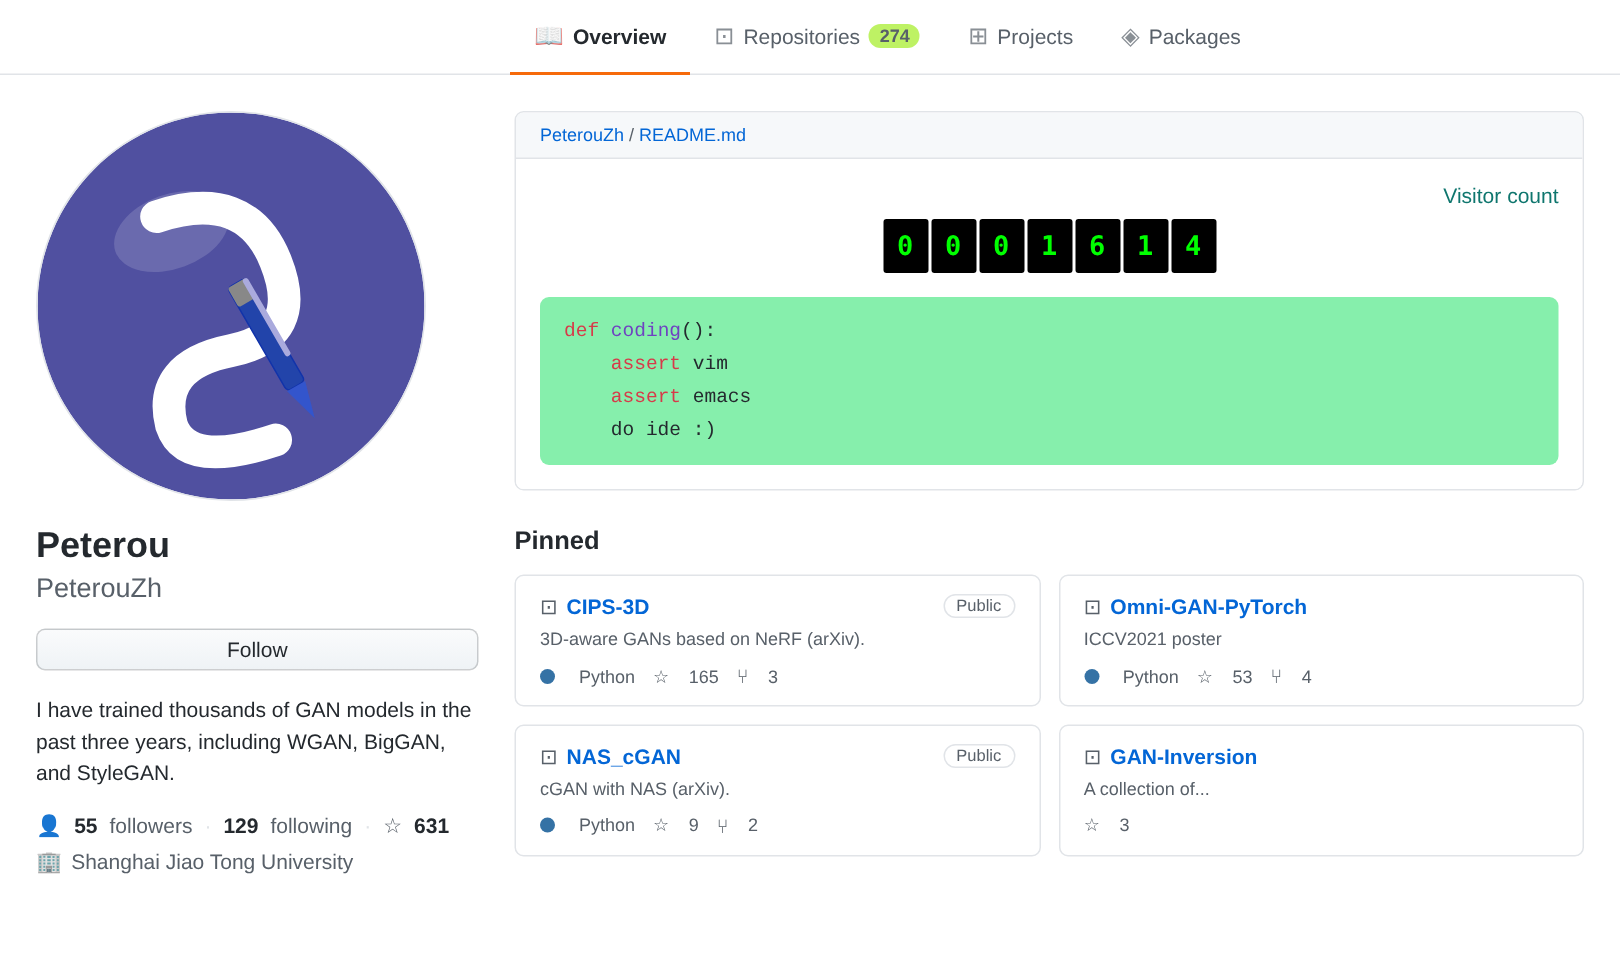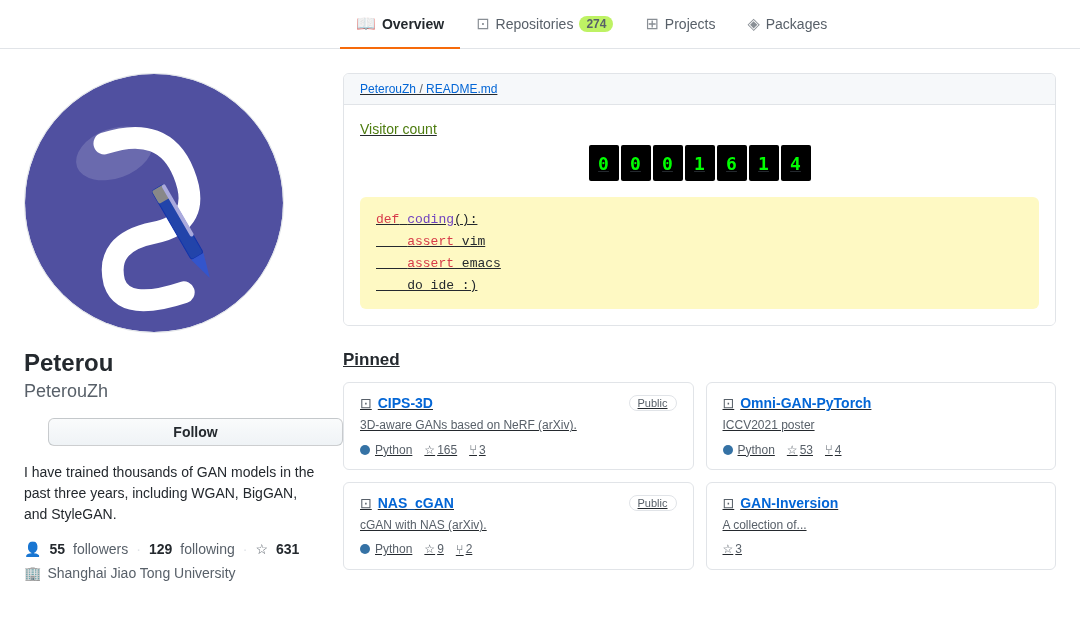--- a/index.html
+++ b/index.html
@@ -86,30 +86,29 @@
     .profile-username {
       font-size: 18px;
       color: #586069;
       font-weight: 300;
       margin-bottom: 16px;
     }
     .follow-button {
       width: 100%;
       padding: 5px 22px;
       font-size: 14px;
-      font-weight: 700;
+      font-weight: 400;
       color: #24292e;
       background: linear-gradient(180deg, #fafbfc, #eff3f6);
       border: 1px solid rgba(27,31,35,0.2);
       border-radius: 6px;
       cursor: pointer;
       margin-bottom: 16px;
       text-align: center;
       display: block;
-      margin-left: 24px;
     }
     .bio-text {
       font-size: 14px;
       color: #24292e;
       line-height: 1.5;
       margin-bottom: 16px;
     }
     .stats-row {
       display: flex;
       align-items: center;
@@ -131,21 +130,20 @@
       gap: 6px;
       font-size: 14px;
       color: #586069;
       margin-bottom: 8px;
     }
 
     
     .main-content {
       flex: 1;
       min-width: 0;
-      text-decoration: underline;
     }
 
     
     .readme-card {
       border: 1px solid #e1e4e8;
       border-radius: 6px;
       margin-bottom: 24px;
       overflow: hidden;
     }
     .readme-header {
@@ -157,23 +155,23 @@
     }
     .readme-header a {
       color: #0366d6;
       text-decoration: none;
     }
     .readme-body {
       padding: 16px;
       background: #fff;
     }
     .visitor-count-label {
-      text-align: left;
-      font-size: 14px;
-      color: #4d7c0f;
+      text-align: right;
+      font-size: 14px;
+      color: #0f766e;
       margin-bottom: 8px;
     }
     .visitor-digits {
       display: flex;
       justify-content: center;
       gap: 2px;
       margin-bottom: 16px;
     }
     .digit-box {
       background: #000;
@@ -182,21 +180,21 @@
       font-size: 18px;
       font-weight: bold;
       width: 30px;
       height: 36px;
       display: flex;
       align-items: center;
       justify-content: center;
       border-radius: 2px;
     }
     .code-block {
-      background: #fef9c3;
+      background: #86efac;
       border-radius: 6px;
       padding: 12px 16px;
       font-family: "SFMono-Regular", Consolas, "Liberation Mono", Menlo, monospace;
       font-size: 13px;
       line-height: 1.7;
     }
     .kw-def { color: #d73a49; }
     .kw-assert { color: #d73a49; }
     .fn-name { color: #6f42c1; }
     .text-normal { color: #24292e; }
@@ -261,21 +259,21 @@
       width: 10px;
       height: 10px;
       border-radius: 50%;
       display: inline-block;
       margin-right: 3px;
     }
     .lang-python { background: #3572A5; }
     .meta-item {
       display: flex;
       align-items: center;
-      gap: 2px;
+      gap: 13px;
     }
 
     
     .star-icon::before { content: "☆"; }
     .fork-icon::before { content: "⑂"; font-size: 13px; }
 
     
     .sep { color: #e1e4e8; }
   </style>
 </head>

